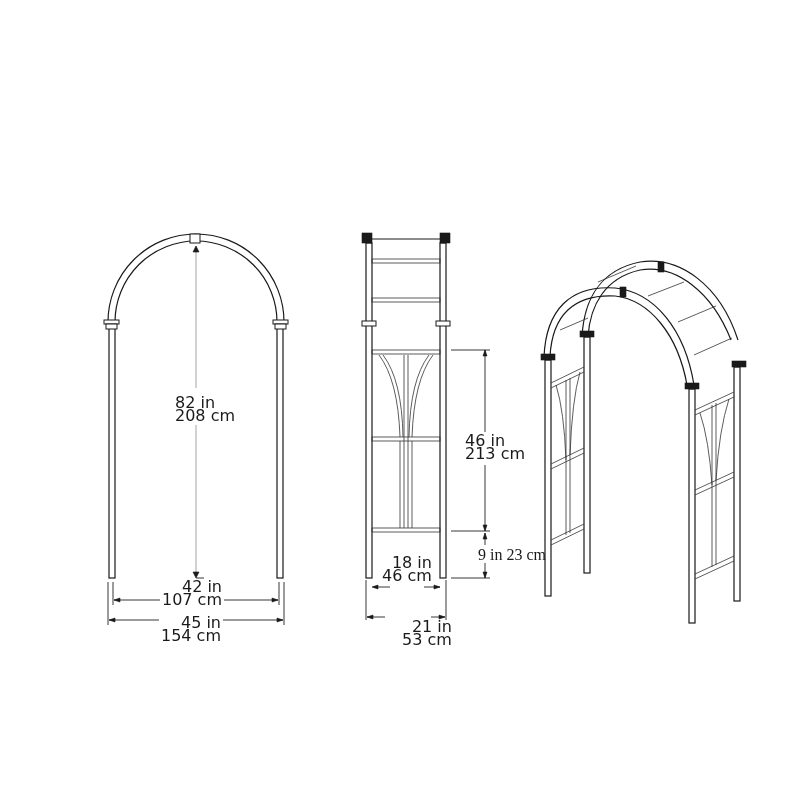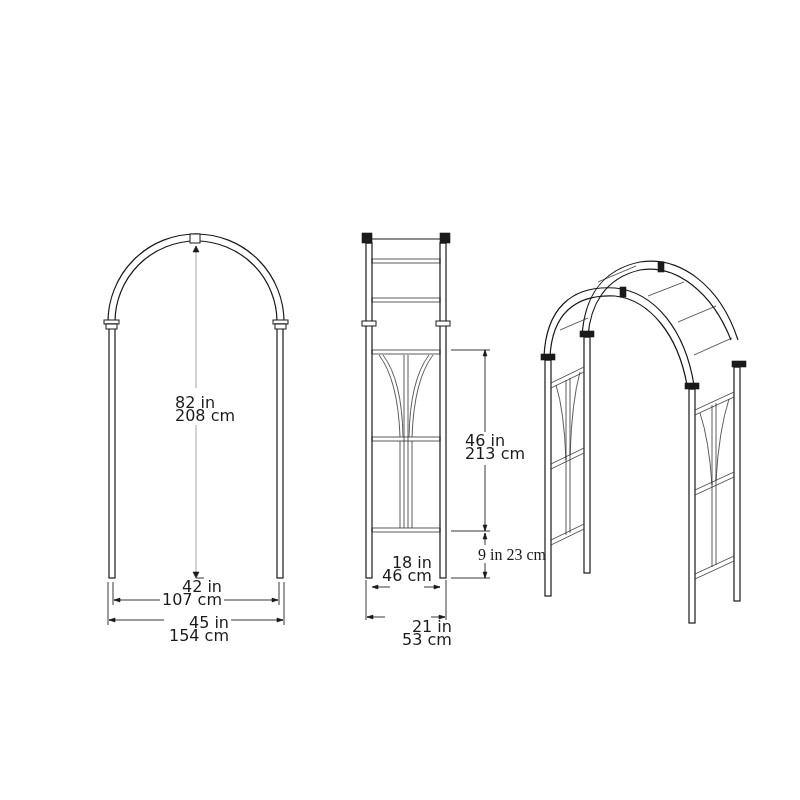--- a/index.html
+++ b/index.html
@@ -161,21 +161,21 @@
 </svg>
 
 <div class="lbl" style="left:175px; top:396px;">
   <div>82 in</div>
   <div>208 cm</div>
 </div>
 <div class="lbl center" style="left:192px; top:580px;">
   <div>42 in</div>
   <div>107 cm</div>
 </div>
-<div class="lbl center" style="left:191px; top:616px;margin-left:8px;">
+<div class="lbl center" style="left:191px; top:616px;">
   <div>45 in</div>
   <div>154 cm</div>
 </div>
 
 <div class="lbl" style="left:465px; top:434px;">
   <div>46 in</div>
   <div>213 cm</div>
 </div>
 <div class="lbl" style="left:478px; top:548px;font-family:Liberation Serif, serif;">
   <span>9 in 23 cm</span>

